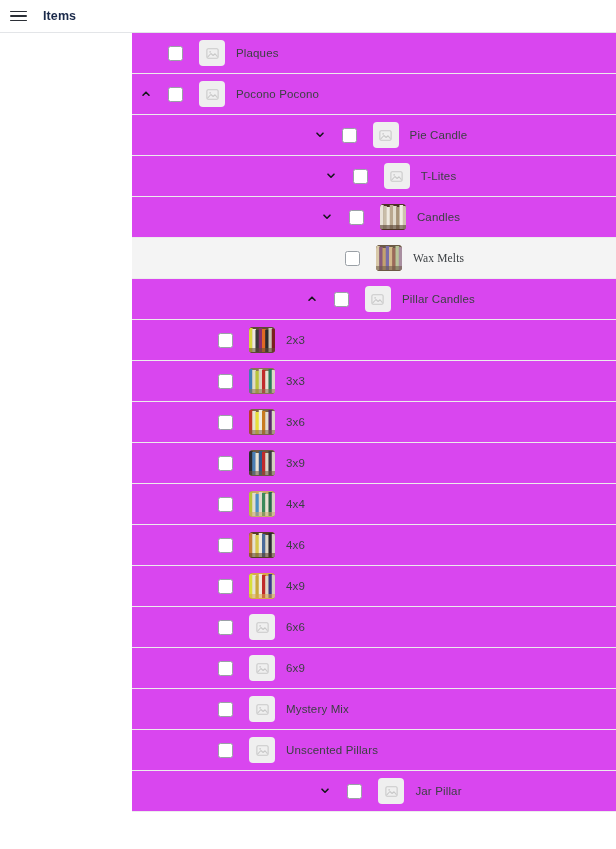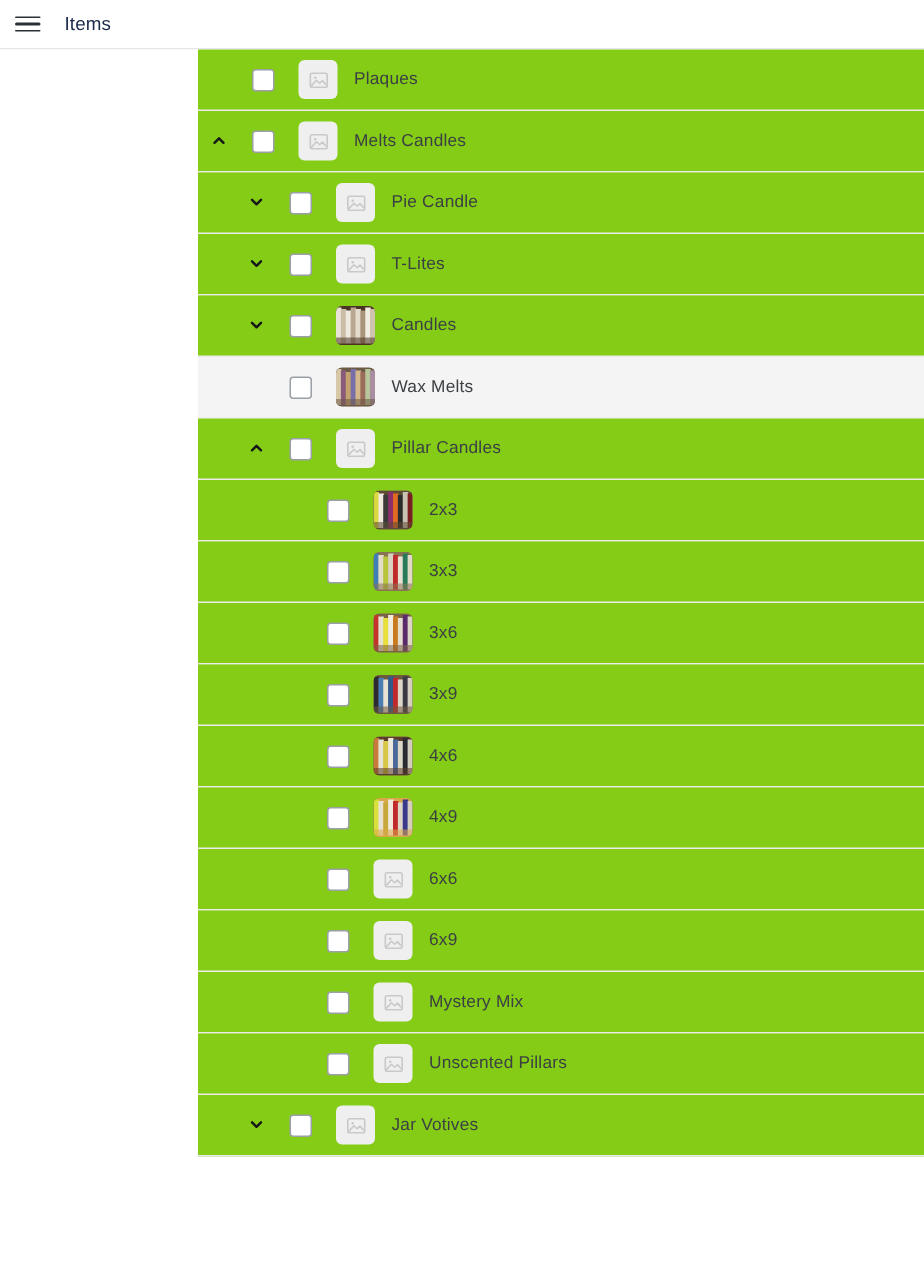--- a/index.html
+++ b/index.html
@@ -38,44 +38,45 @@
   .hamburger span {
     display: block;
     width: 17px;
     height: 1.5px;
     background: #2b2f36;
     border-radius: 1px;
   }
   .appbar-title {
     margin-left: 12px;
     font-size: 12.5px;
-    font-weight: normal;
+    font-weight: bold;
     color: #1b2a4a;
     letter-spacing: 0.1px;
   }
 
   
   .tree {
     position: relative;
     width: 616px;
     background: #ffffff;
   }
   .row {
     position: relative;
     height: 41px;
     box-sizing: border-box;
     display: flex;
     align-items: center;
     border-bottom: 1px solid #ececec;
     margin-left: 132px;
     width: 484px;
-    background: #84cc16;
+    background: #d946ef;
   }
   .row.hover {
     background: #f4f4f4;
+    font-family: Liberation Serif, serif;
   }
   .row.first {
     border-top: none;
   }
 
   
   .chev {
     width: 22px;
     height: 22px;
     flex: 0 0 22px;
@@ -128,21 +129,21 @@
     white-space: nowrap;
     letter-spacing: 0.15px;
   }
 
   
   .gap-a { width: 11px; flex: 0 0 11px; }  
   .gap-b { width: 16px; flex: 0 0 16px; }  
   .gap-c { width: 11px; flex: 0 0 11px; }  
 
   .ind-0 { padding-left: 3px; }
-  .ind-1 { padding-left: 28px; }
+  .ind-1 { padding-left: 28px; justify-content: center; }
   .ind-2 { padding-left: 53px; }
 </style>
 </head>
 <body>
 
 <div class="appbar">
   <div class="hamburger">
     <span></span>
     <span></span>
     <span></span>
@@ -176,21 +177,21 @@
       <div class="cbox"></div>
       <div class="gap-b"></div>
       <div class="thumb ph">
         <svg width="15" height="15" viewBox="0 0 24 24">
           <rect x="3" y="4.5" width="18" height="15" rx="2" fill="none" stroke="currentColor" stroke-width="1.7"></rect>
           <circle cx="8.2" cy="9.4" r="1.3" fill="currentColor"></circle>
           <path d="M4.5 17.5 L9.5 12 L13 15.2 L16 12.4 L19.5 16.5" fill="none" stroke="currentColor" stroke-width="1.7" stroke-linejoin="round" stroke-linecap="round"></path>
         </svg>
       </div>
       <div class="gap-c"></div>
-      <div class="label">Melts Candles</div>
+      <div class="label">Pocono Pocono</div>
     </div>
     <div class="row ind-1">
       <div class="chev">
         <svg width="12" height="12" viewBox="0 0 12 12">
           <path d="M3 4.2 L6 7.2 L9 4.2" fill="none" stroke="currentColor" stroke-width="1.6" stroke-linecap="round" stroke-linejoin="round"></path>
         </svg>
       </div>
       <div class="gap-a"></div>
       <div class="cbox"></div>
       <div class="gap-b"></div>
@@ -378,20 +379,42 @@
       <div class="gap-c"></div>
       <div class="label">3x9</div>
     </div>
     <div class="row ind-2">
       <div class="chev empty"></div>
       <div class="gap-a"></div>
       <div class="cbox"></div>
       <div class="gap-b"></div>
       <div class="thumb img">
         <svg width="26" height="26" viewBox="0 0 26 26">
+          <rect width="26" height="26" fill="#c9a86a"></rect>
+          <rect x="0.00" y="1.0" width="3.65" height="24.0" fill="#b8c43a"></rect>
+          <rect x="3.25" y="2.0" width="3.65" height="23.0" fill="#e4ded0"></rect>
+          <rect x="6.50" y="3.0" width="3.65" height="22.0" fill="#4a8fc4"></rect>
+          <rect x="9.75" y="1.0" width="3.65" height="24.0" fill="#dfd9ca"></rect>
+          <rect x="13.00" y="2.0" width="3.65" height="23.0" fill="#3a8a5a"></rect>
+          <rect x="16.25" y="3.0" width="3.65" height="22.0" fill="#e8e2d4"></rect>
+          <rect x="19.50" y="1.0" width="3.65" height="24.0" fill="#2a6a4a"></rect>
+          <rect x="22.75" y="2.0" width="3.65" height="23.0" fill="#d8d2c2"></rect>
+          <rect y="21" width="26" height="5" fill="#c9a86a" opacity="0.55"></rect>
+        </svg>
+      </div>
+      <div class="gap-c"></div>
+      <div class="label">4x4</div>
+    </div>
+    <div class="row ind-2">
+      <div class="chev empty"></div>
+      <div class="gap-a"></div>
+      <div class="cbox"></div>
+      <div class="gap-b"></div>
+      <div class="thumb img">
+        <svg width="26" height="26" viewBox="0 0 26 26">
           <rect width="26" height="26" fill="#5a3c28"></rect>
           <rect x="0.00" y="1.0" width="3.65" height="24.0" fill="#c87a3a"></rect>
           <rect x="3.25" y="2.0" width="3.65" height="23.0" fill="#e8e2d4"></rect>
           <rect x="6.50" y="3.0" width="3.65" height="22.0" fill="#d8c84a"></rect>
           <rect x="9.75" y="1.0" width="3.65" height="24.0" fill="#efe9dd"></rect>
           <rect x="13.00" y="2.0" width="3.65" height="23.0" fill="#4a6a9a"></rect>
           <rect x="16.25" y="3.0" width="3.65" height="22.0" fill="#ddd7c8"></rect>
           <rect x="19.50" y="1.0" width="3.65" height="24.0" fill="#2a2a30"></rect>
           <rect x="22.75" y="2.0" width="3.65" height="23.0" fill="#d4cec0"></rect>
           <rect y="21" width="26" height="5" fill="#5a3c28" opacity="0.55"></rect>
@@ -492,15 +515,15 @@
       <div class="cbox"></div>
       <div class="gap-b"></div>
       <div class="thumb ph">
         <svg width="15" height="15" viewBox="0 0 24 24">
           <rect x="3" y="4.5" width="18" height="15" rx="2" fill="none" stroke="currentColor" stroke-width="1.7"></rect>
           <circle cx="8.2" cy="9.4" r="1.3" fill="currentColor"></circle>
           <path d="M4.5 17.5 L9.5 12 L13 15.2 L16 12.4 L19.5 16.5" fill="none" stroke="currentColor" stroke-width="1.7" stroke-linejoin="round" stroke-linecap="round"></path>
         </svg>
       </div>
       <div class="gap-c"></div>
-      <div class="label">Jar Votives</div>
+      <div class="label">Jar Pillar</div>
     </div>
   </div>
 
 </body></html>

